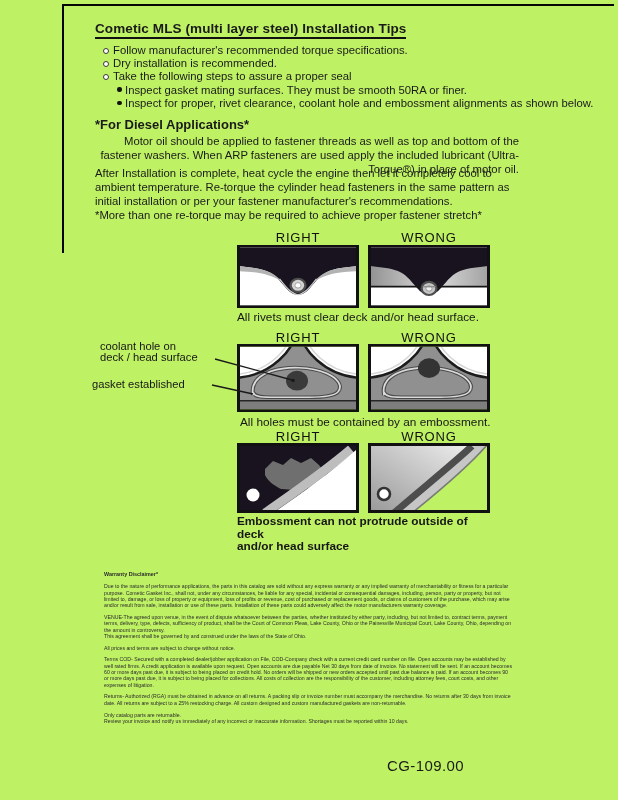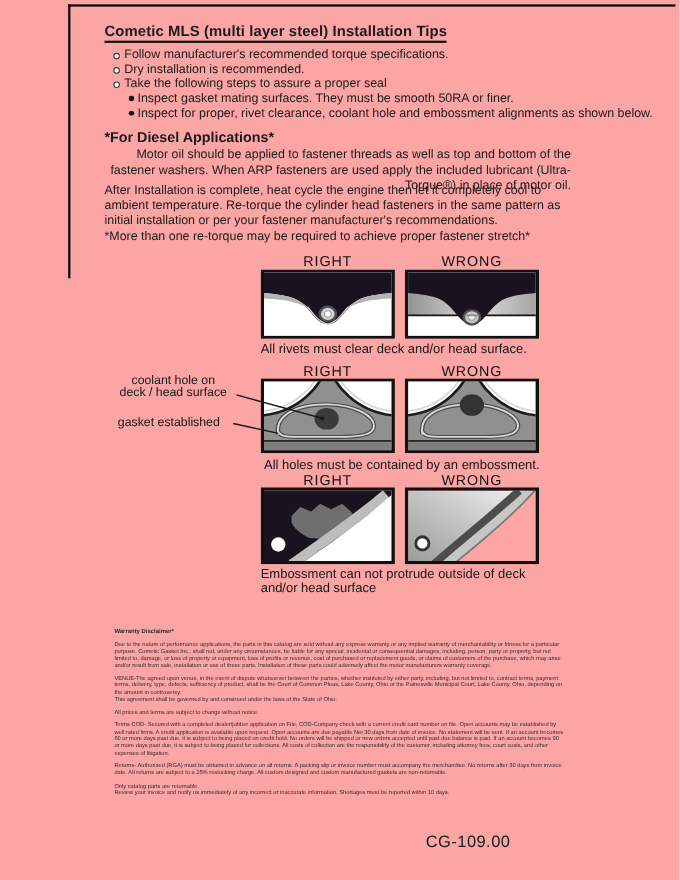--- a/index.html
+++ b/index.html
@@ -1,16 +1,16 @@
 <!DOCTYPE html>
 <html><head>
 <meta charset="utf-8">
 <style>
   html,body{margin:0;padding:0;background:#fff;}
-  .page{position:relative;width:618px;height:800px;background:#fca5a5;overflow:hidden;
+  .page{position:relative;width:618px;height:800px;background:#bef264;overflow:hidden;
         font-family:"Liberation Sans", sans-serif;color:#1a1a1a;}
   .hairline-top{position:absolute;left:62px;top:4px;width:552px;height:2px;background:#050505;}
   .hairline-left{position:absolute;left:62px;top:4px;width:2px;height:249px;background:#050505;}
 
   .title{position:absolute;left:95px;top:21px;margin:0;font-size:13.5px;font-weight:bold;
          letter-spacing:0.1px;border-bottom:2px solid #111;padding-bottom:1px;display:inline-block;}
 
   .tips{position:absolute;left:103px;top:44px;font-size:11.3px;line-height:13.2px;}
   .tip-row{display:flex;align-items:flex-start;text-align:center;}
   .tip-row.sub{padding-left:14px;}
@@ -21,21 +21,21 @@
   .diesel-h{position:absolute;left:95px;top:117px;margin:0;font-size:13px;font-weight:bold;}
   .bodytext{position:absolute;left:95px;margin:0;width:424px;font-size:11.3px;line-height:13.9px;}
   .p1{top:135px;text-align:right;}
   .p2{top:167px;}
   .pnote{top:209px;}
 
   .rw-label{position:absolute;width:122px;text-align:center;font-size:13px;letter-spacing:0.8px;color:#111;}
   .dbox{position:absolute;width:122px;display:block;}
   .dcaption{position:absolute;font-size:11.8px;color:#161616;line-height:12.5px;}
 
-  .ann{position:absolute;text-align:center;font-size:11.2px;line-height:11.4px;color:#161616;}
+  .ann{position:absolute;text-align:left;font-size:11.2px;line-height:11.4px;color:#161616;}
   .leader-overlay{position:absolute;left:100px;top:330px;width:360px;height:100px;z-index:5;}
 
   .legal{position:absolute;left:104px;top:571px;width:410px;font-size:5.2px;line-height:6.3px;color:#2b2b2b;}
   .legal .lg-h{font-size:5.4px;font-weight:bold;margin:0 0 6px 0;}
   .legal p{margin:0 0 5.5px 0;}
   .legal p.tight{margin:0;}
 
   .footer-code{position:absolute;left:387px;top:757px;font-size:15px;letter-spacing:0.4px;color:#1a1a1a;}
 </style>
 </head>
@@ -204,21 +204,21 @@
     <g clip-path="url(#c3b)">
       <path d="M113,0 C95,20 64,46 36,70" fill="none" stroke="#c6c6c6" stroke-width="11"></path>
       <path d="M119,2 C101,23 70,49 44,70" fill="none" stroke="#7a7a7a" stroke-width="1.6"></path>
       <path d="M3,3 H106 C88,20 58,44 28,70 L3,70 Z" fill="url(#gw3)"></path>
       <path d="M104,3 C86,20 56,44 26,70" fill="none" stroke="#4d4d4d" stroke-width="7"></path>
       <circle cx="16" cy="51" r="6" fill="#ffffff" stroke="#333333" stroke-width="2.6"></circle>
     </g>
     <rect x="1.5" y="1.5" width="119" height="67" fill="none" stroke="#111111" stroke-width="3"></rect>
   </svg>
 
-  <div class="dcaption" style="left:237px;top:515px;width:260px;">
+  <div class="dcaption" style="left:237px;top:515px;width:260px;font-weight:bold;">
     <div>Embossment can not protrude outside of deck</div>
     <div>and/or head surface</div>
   </div>
 
   <div class="legal">
     <p class="lg-h">Warranty Disclaimer*</p>
     <p>Due to the nature of performance applications, the parts in this catalog are sold without any express warranty or any implied warranty of merchantability or fitness for a particular purpose.  Cometic Gasket Inc., shall not, under any circumstances, be liable for any special, incidental or consequential damages, including, person, party or property, but not limited to, damage, or loss of property or equipment, loss of profits or revenue, cost of purchased or replacement goods, or claims of customers of the purchase, which may arise and/or result from sale, installation or use of these parts.  Installation of these parts could adversely affect the motor manufacturers warranty coverage.</p>
     <p class="tight">VENUE-The agreed upon venue, in the event of dispute whatsoever between the parties, whether instituted by either party, including, but not limited to, contract terms, payment terms, delivery, type, defects, sufficiency of product, shall be the Court of Common Pleas, Lake County, Ohio or the Painesville Municipal Court, Lake County, Ohio, depending on the amount in controversy.</p>
     <p>This agreement shall be governed by and construed under the laws of the State of Ohio.</p>
     <p>All prices and terms are subject to change without notice.</p>

